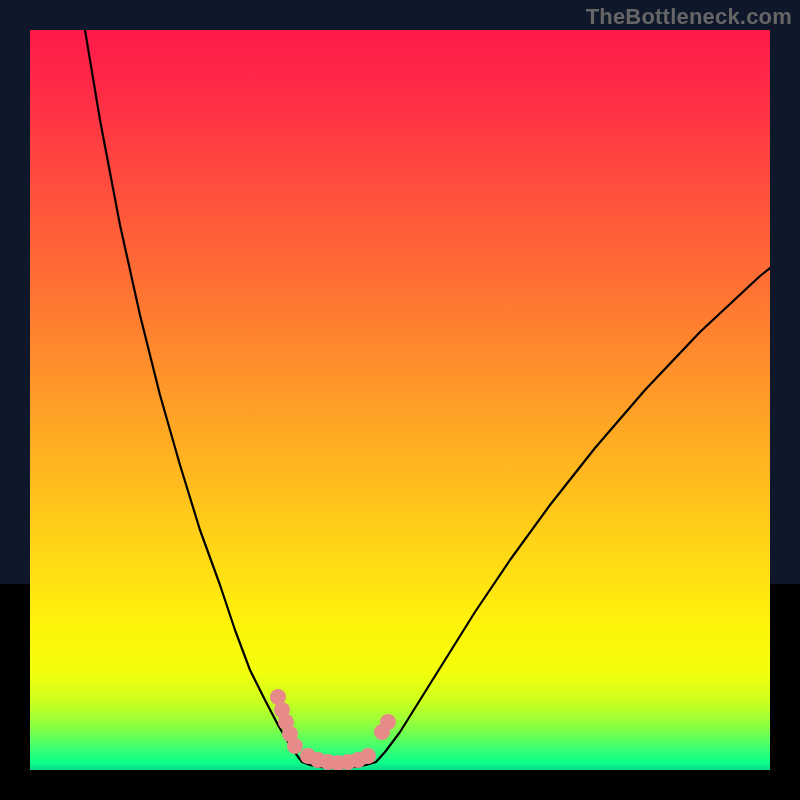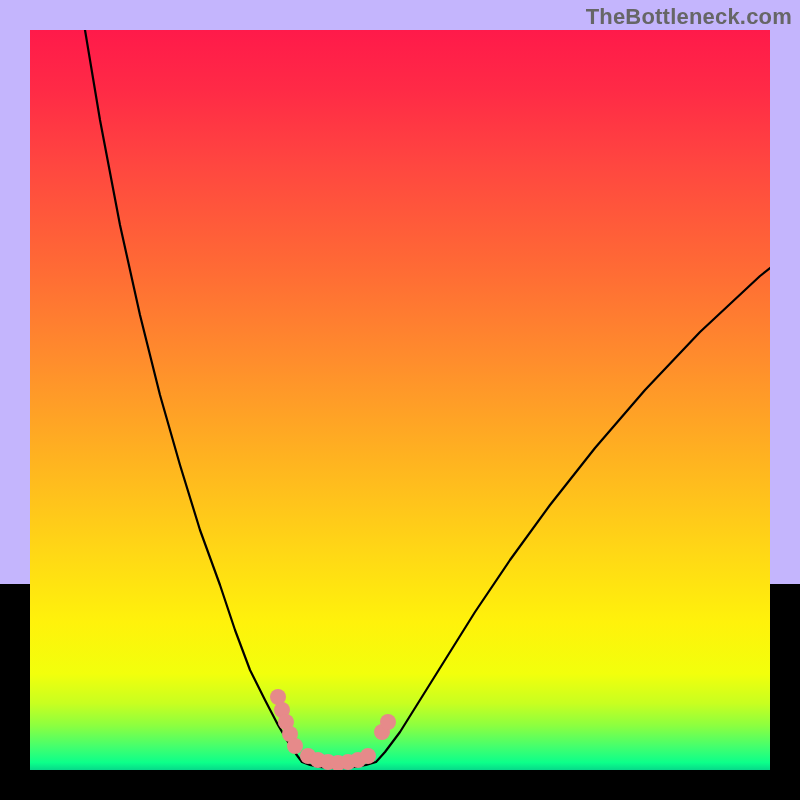--- a/index.html
+++ b/index.html
@@ -9,21 +9,21 @@
     height: 800px;
     background: #000;
     overflow: hidden;
   }
   .frame {
     position: absolute;
     left: 0;
     top: 0;
     width: 800px;
     height: 584px;
-    background: #c4b5fd;
+    background: #0f172a;
   }
   .plot {
     position: absolute;
     left: 30px;
     top: 30px;
     width: 740px;
     height: 740px;
     background: linear-gradient(to bottom,
       #ff1a4a 0%,
       #ff2a46 8%,

